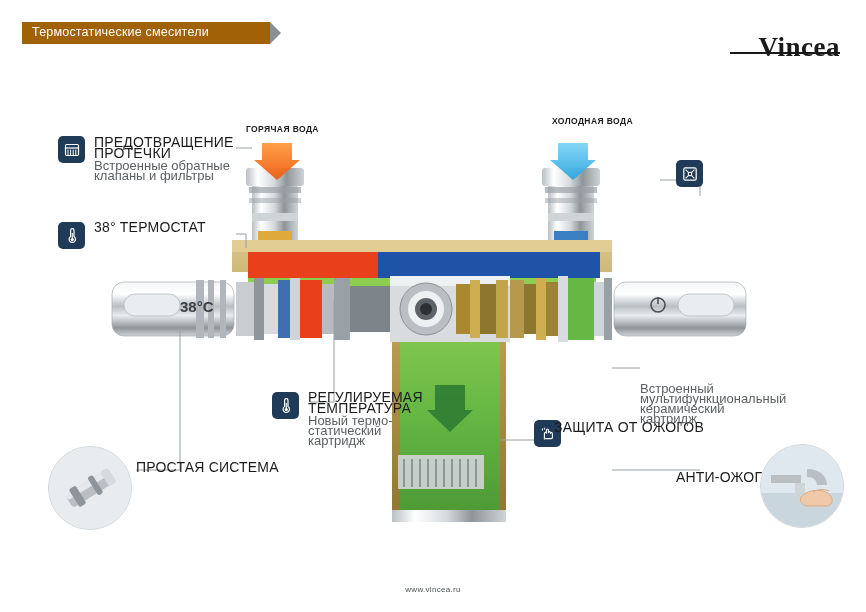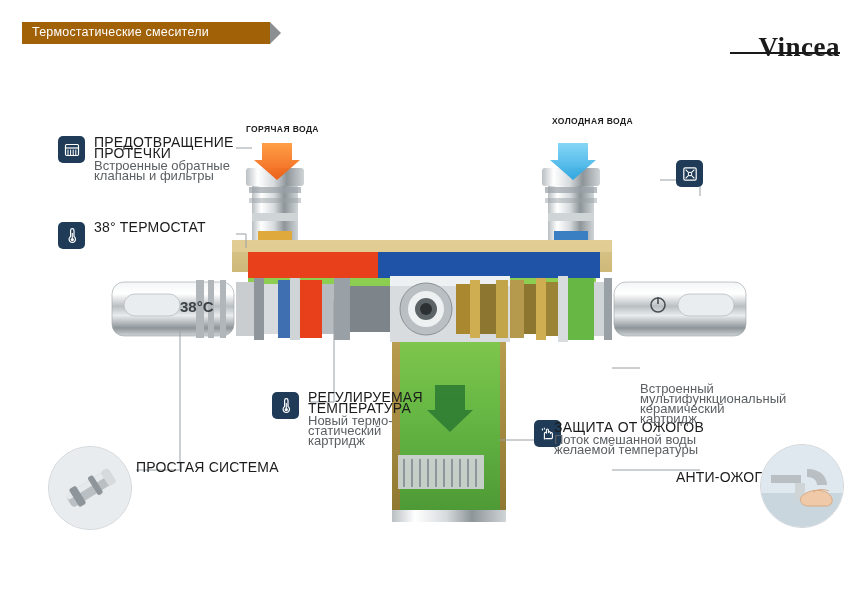--- a/index.html
+++ b/index.html
@@ -303,22 +303,20 @@
 
   <div class="tile" style="left:534px;top:420px;">
     <svg width="16" height="16" viewBox="0 0 16 16">
       <path d="M4.4 13.4V7.2c0-.6.5-1 1-1s1 .4 1 1V4c0-.6.5-1 1-1s1 .4 1 1v2.6c0-.6.5-1 1-1s1 .4 1 1v1c0-.6.5-1 1-1s1 .4 1 1v4c0 .6-.4 1-1 1H5.2" fill="none" stroke="#ffffff" stroke-width="1.1" stroke-linejoin="round"></path>
       <line x1="2.4" y1="2.4" x2="2.4" y2="4.6" stroke="#ffffff" stroke-width="1.1"></line>
       <line x1="4.4" y1="1.8" x2="4.4" y2="3.4" stroke="#ffffff" stroke-width="1.1"></line>
     </svg>
   </div>
   <div class="cap" style="left:554px;top:422px;width:150px;">
     <div class="t">ЗАЩИТА ОТ ОЖОГОВ</div>
-    <div class="d" style="white-space:pre-line;">Поток смешанной воды
-желаемой температуры</div>
   </div>
 
   <div class="cap" style="left:640px;top:368px;width:140px;">
     <div class="d" style="white-space:pre-line;margin-top:16px;">Встроенный
 мультифункциональный
 керамический картридж</div>
   </div>
 
   <div class="circ" style="left:48px;top:446px;width:82px;height:82px;">
     <svg width="82" height="82" viewBox="0 0 82 82">
@@ -344,13 +342,14 @@
       <rect width="82" height="82" fill="#dfe8ee"></rect>
       <rect x="0" y="48" width="82" height="34" fill="#c9d6de"></rect>
       <path d="M10 30 h30 v8 h-30z" fill="#b9bfc3"></path>
       <path d="M34 38 h10 v18 h-10z" fill="#cfd4d7"></path>
       <path d="M46 24 c14 0 20 8 20 16 h-10 c0-5-4-8-10-8z" fill="#b9bfc3"></path>
       <path d="M40 52 c6-6 14-8 22-6 4 1 8 4 9 8 1 4-2 7-6 7h-18c-5 0-9-4-7-9z" fill="#f0c9a8" stroke="#d9ab85" stroke-width="1"></path>
       <path d="M52 47 c5-3 11-3 16-1" fill="none" stroke="#d9ab85" stroke-width="1"></path>
     </svg>
   </div>
 
+  <div class="footer">www.vincea.ru</div>
 </div>
 
 </body></html>

